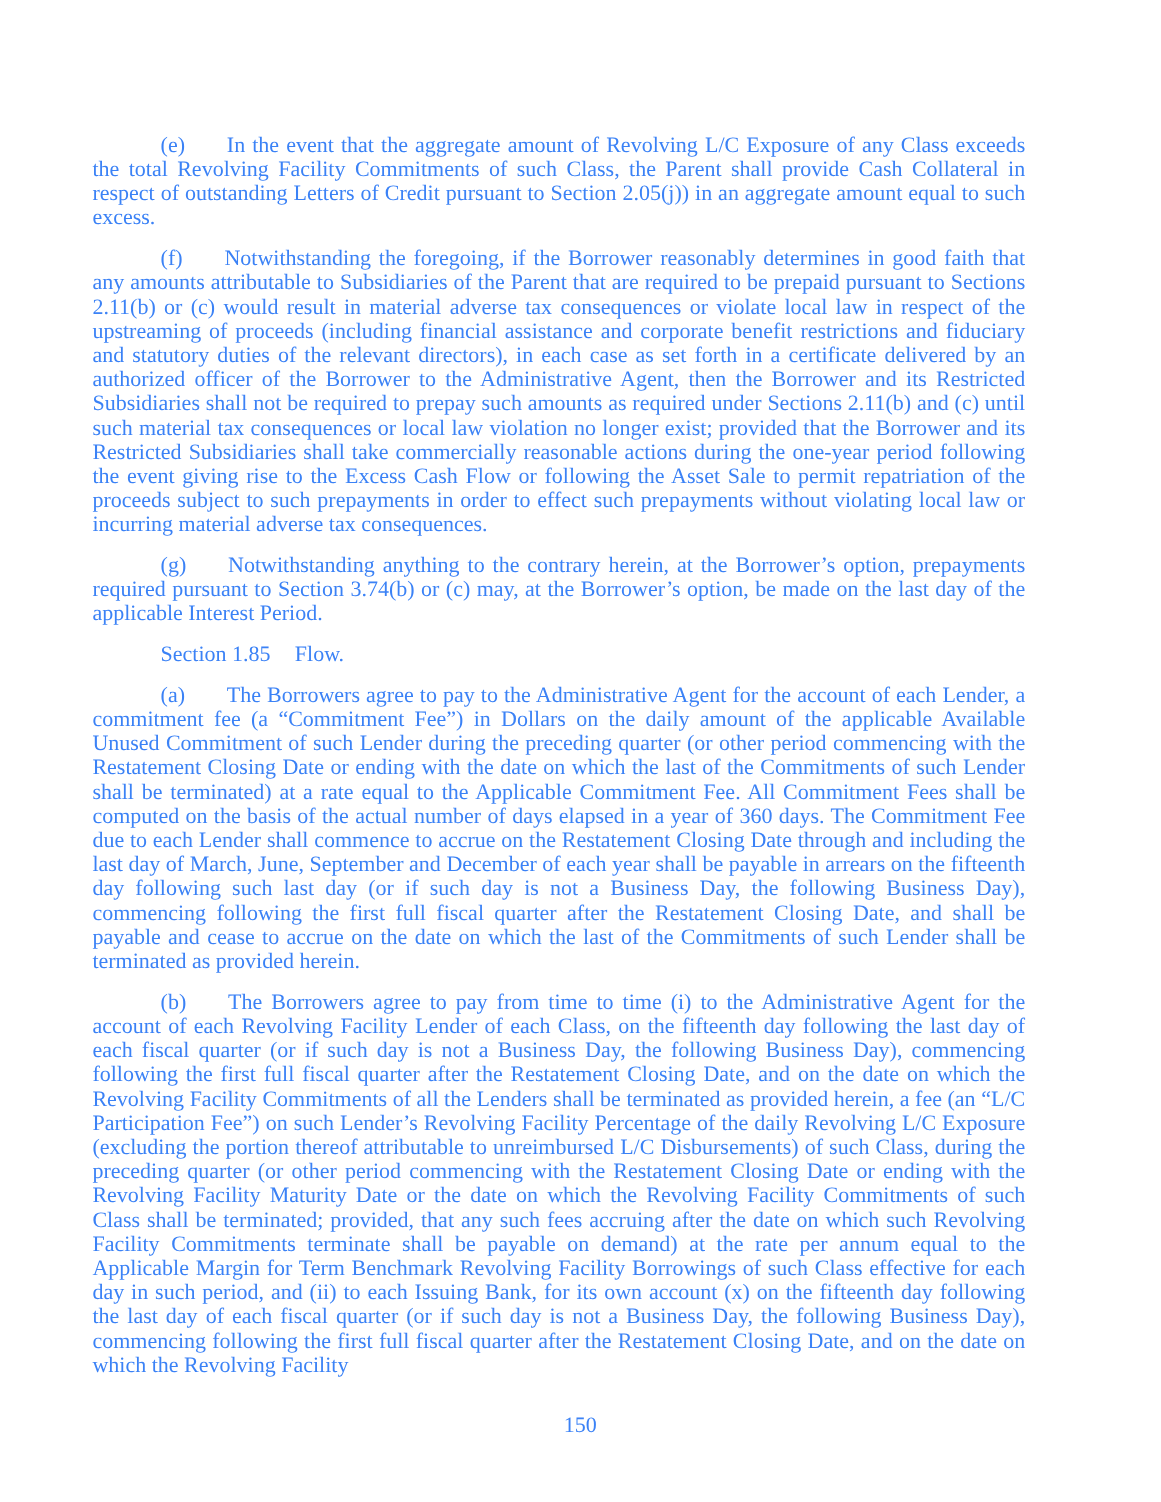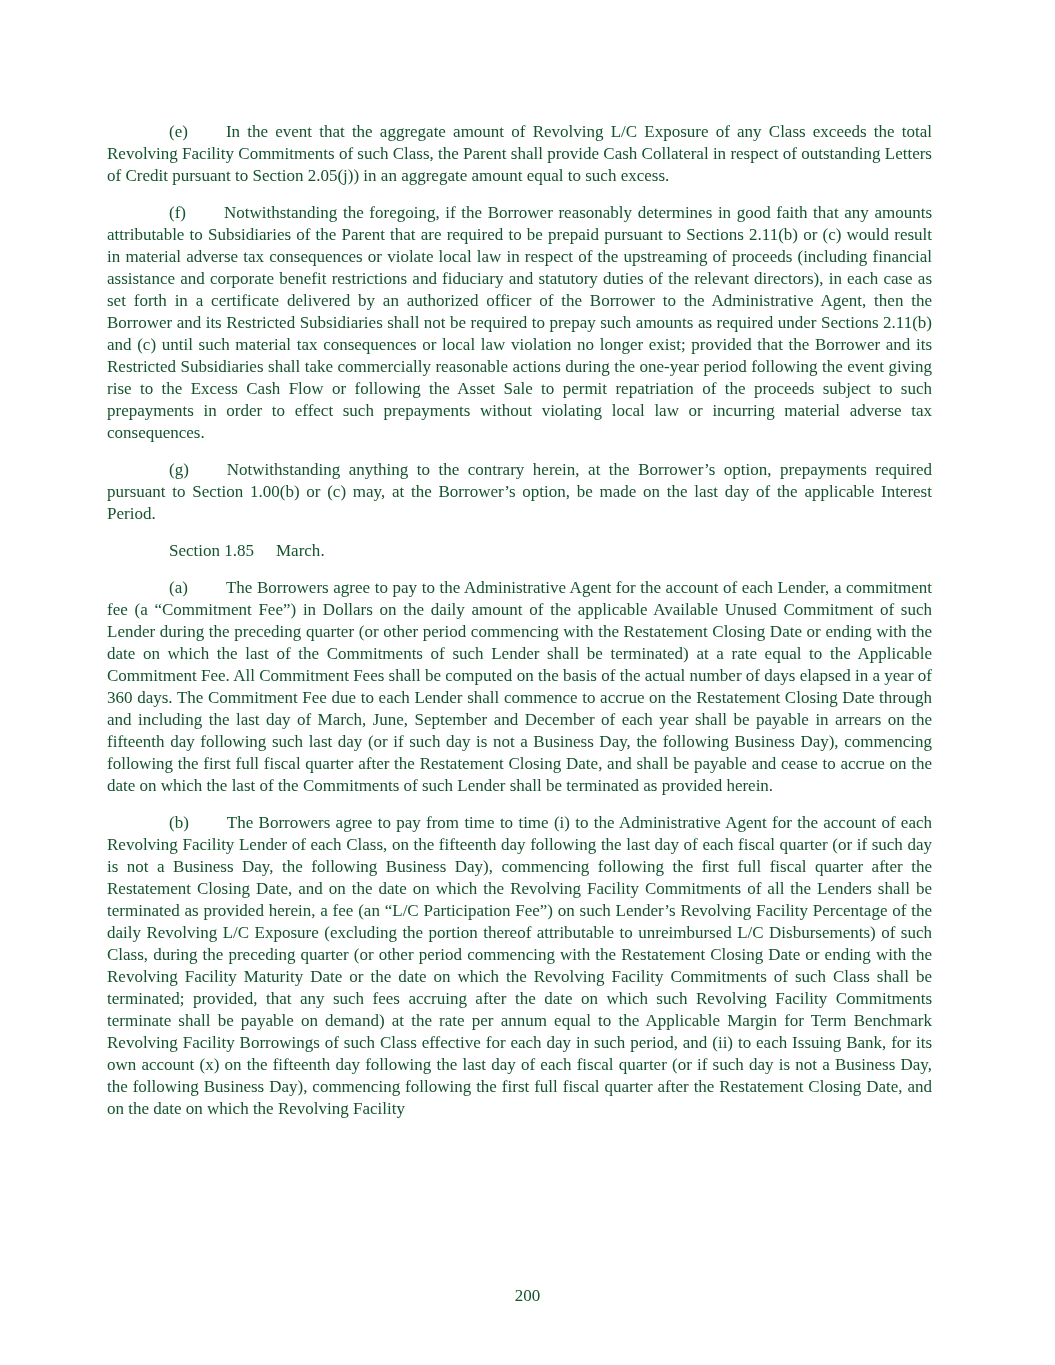--- a/index.html
+++ b/index.html
@@ -6,25 +6,25 @@
     margin: 0;
     padding: 0;
     background: #ffffff;
   }
   .page {
     position: relative;
     width: 1055px;
     height: 1365px;
     box-sizing: border-box;
     background: #ffffff;
-    color: #14532d;
+    color: #3b82f6;
     font-family: "Liberation Serif", "DejaVu Serif", serif;
-    font-size: 17px;
+    font-size: 20px;
     line-height: 22px;
-    padding: 121px 123px 0 107px;
+    padding: 121px 123px 0 84px;
     overflow: hidden;
   }
   .page p {
     margin: 0 0 15px 0;
     text-align: justify;
     text-indent: 62px;
   }
   .page p.heading {
     text-align: left;
   }
@@ -41,18 +41,18 @@
     bottom: 58px;
     text-align: center;
   }
 </style>
 </head>
 <body>
 
 <div class="page">
   <p><span>(e)</span><span class="tab"></span><span>In the event that the aggregate amount of Revolving L/C Exposure of any Class exceeds the total Revolving Facility Commitments of such Class, the Parent shall provide Cash Collateral in respect of outstanding Letters of Credit pursuant to Section 2.05(j)) in an aggregate amount equal to such excess.</span></p>
   <p><span>(f)</span><span class="tab"></span><span>Notwithstanding the foregoing, if the Borrower reasonably determines in good faith that any amounts attributable to Subsidiaries of the Parent that are required to be prepaid pursuant to </span><span class="u">Sections 2.11(b)</span><span> or </span><span class="u">(c)</span><span> would result in material adverse tax consequences or violate local law in respect of the upstreaming of proceeds (including financial assistance and corporate benefit restrictions and fiduciary and statutory duties of the relevant directors), in each case as set forth in a certificate delivered by an authorized officer of the Borrower to the Administrative Agent, then the Borrower and its Restricted Subsidiaries shall not be required to prepay such amounts as required under </span><span class="u">Sections 2.11(b)</span><span> and </span><span class="u">(c)</span><span> until such material tax consequences or local law violation no longer exist; </span><span class="u">provided</span><span> that the Borrower and its Restricted Subsidiaries shall take commercially reasonable actions during the one-year period following the event giving rise to the Excess Cash Flow or following the Asset Sale to permit repatriation of the proceeds subject to such prepayments in order to effect such prepayments without violating local law or incurring material adverse tax consequences.</span></p>
-  <p><span>(g)</span><span class="tab"></span><span>Notwithstanding anything to the contrary herein, at the Borrower’s option, prepayments required pursuant to </span><span class="u">Section 1.00(b)</span><span> or </span><span class="u">(c)</span><span> may, at the Borrower’s option, be made on the last day of the applicable Interest Period.</span></p>
-  <p class="heading"><span>Section 1.85</span><span class="tab" style="width: 22px;"></span><span class="u">March</span><span>.</span></p>
+  <p><span>(g)</span><span class="tab"></span><span>Notwithstanding anything to the contrary herein, at the Borrower’s option, prepayments required pursuant to </span><span class="u">Section 3.74(b)</span><span> or </span><span class="u">(c)</span><span> may, at the Borrower’s option, be made on the last day of the applicable Interest Period.</span></p>
+  <p class="heading"><span>Section 1.85</span><span class="tab" style="width: 22px;"></span><span class="u">Flow</span><span>.</span></p>
   <p><span>(a)</span><span class="tab"></span><span>The Borrowers agree to pay to the Administrative Agent for the account of each Lender, a commitment fee (a “</span><span class="u">Commitment Fee</span><span>”) in Dollars on the daily amount of the applicable Available Unused Commitment of such Lender during the preceding quarter (or other period commencing with the Restatement Closing Date or ending with the date on which the last of the Commitments of such Lender shall be terminated) at a rate equal to the Applicable Commitment Fee. All Commitment Fees shall be computed on the basis of the actual number of days elapsed in a year of 360 days. The Commitment Fee due to each Lender shall commence to accrue on the Restatement Closing Date through and including the last day of March, June, September and December of each year shall be payable in arrears on the fifteenth day following such last day (or if such day is not a Business Day, the following Business Day), commencing following the first full fiscal quarter after the Restatement Closing Date, and shall be payable and cease to accrue on the date on which the last of the Commitments of such Lender shall be terminated as provided herein.</span></p>
   <p><span>(b)</span><span class="tab"></span><span>The Borrowers agree to pay from time to time (i) to the Administrative Agent for the account of each Revolving Facility Lender of each Class, on the fifteenth day following the last day of each fiscal quarter (or if such day is not a Business Day, the following Business Day), commencing following the first full fiscal quarter after the Restatement Closing Date, and on the date on which the Revolving Facility Commitments of all the Lenders shall be terminated as provided herein, a fee (an “</span><span class="u">L/C Participation Fee</span><span>”) on such Lender’s Revolving Facility Percentage of the daily Revolving L/C Exposure (excluding the portion thereof attributable to unreimbursed L/C Disbursements) of such Class, during the preceding quarter (or other period commencing with the Restatement Closing Date or ending with the Revolving Facility Maturity Date or the date on which the Revolving Facility Commitments of such Class shall be terminated; </span><span class="u">provided</span><span>, that any such fees accruing after the date on which such Revolving Facility Commitments terminate shall be payable on demand) at the rate per annum equal to the Applicable Margin for Term Benchmark Revolving Facility Borrowings of such Class effective for each day in such period, and (ii) to each Issuing Bank, for its own account (x) on the fifteenth day following the last day of each fiscal quarter (or if such day is not a Business Day, the following Business Day), commencing following the first full fiscal quarter after the Restatement Closing Date, and on the date on which the Revolving Facility</span></p>
-  <div class="page-footer">200</div>
+  <div class="page-footer">150</div>
 </div>
 
 </body></html>

